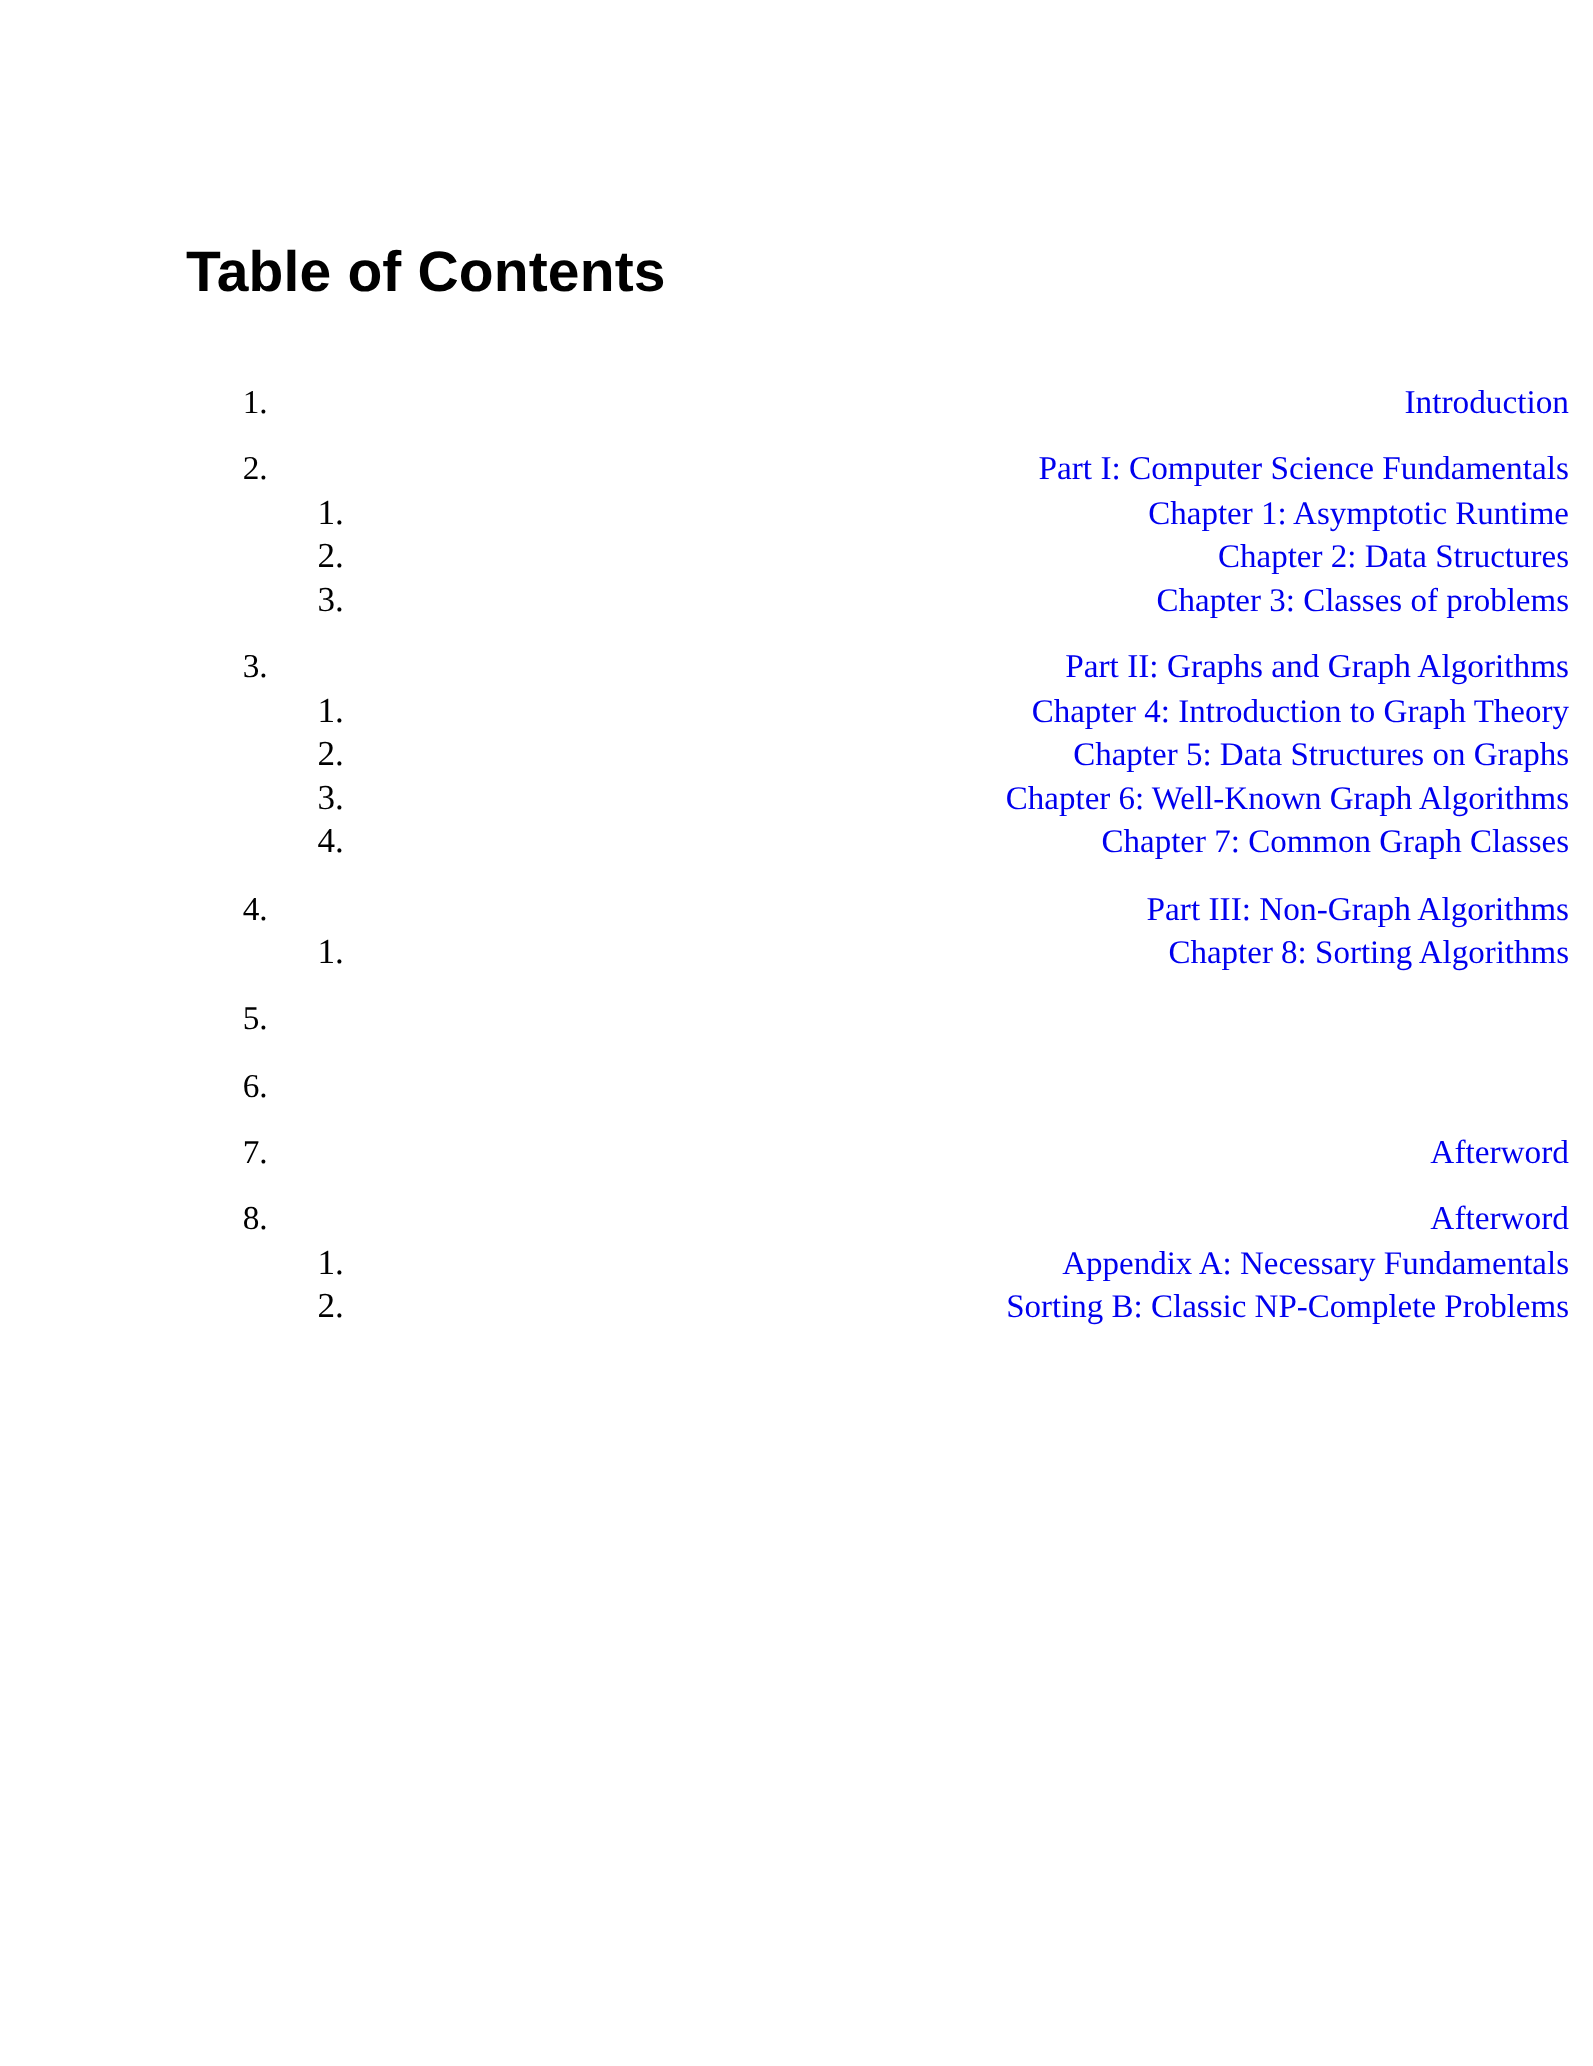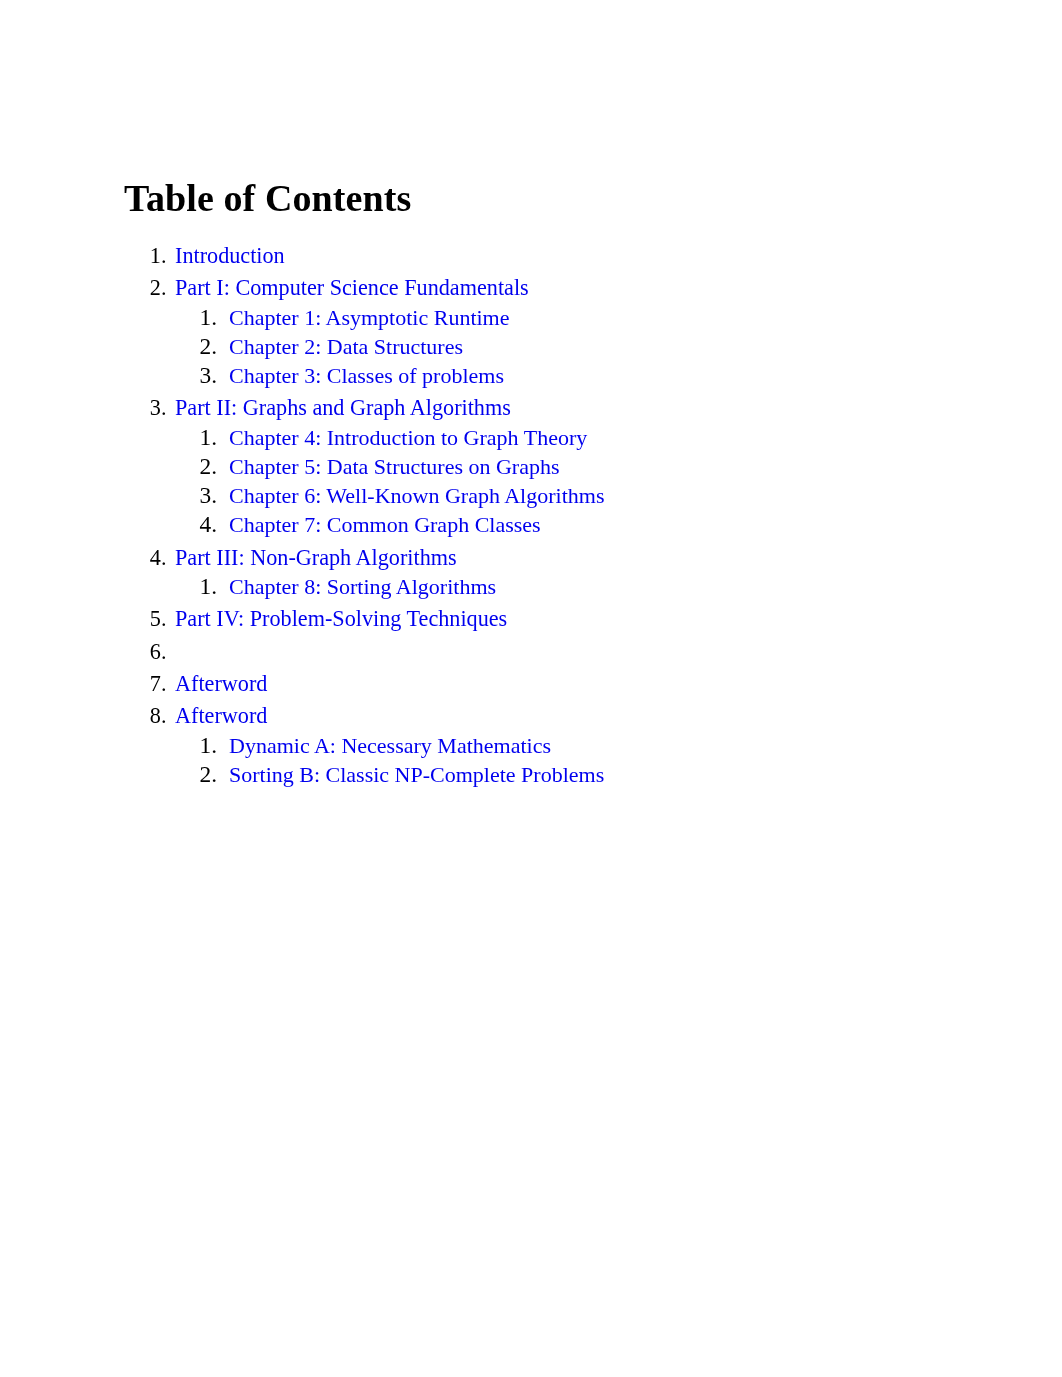--- a/index.html
+++ b/index.html
@@ -19,22 +19,22 @@
 
   .page {
     position: absolute;
     inset: 0;
     background: #ffffff;
   }
 
   .doc-title {
     position: absolute;
     left: 124px;
-    top: 154px;
-    font-family: Liberation Serif, serif;
+    top: 138px;
+    font-family: Liberation Sans, sans-serif;
     font-size: 38px;
     font-weight: bold;
     color: #000000;
     letter-spacing: 0.1px;
     line-height: 1.05;
     white-space: nowrap;
   }
 
   .toc {
     position: absolute;
@@ -46,22 +46,23 @@
   ol.level1 {
     list-style: decimal;
     margin: 0;
     padding: 0 0 0 168px;
     font-size: 22.2px;
     color: #000000;
     line-height: 28.4px;
   }
 
   ol.level1 > li {
-    margin: 4px;
+    margin: 16px;
     padding: 0;
+    text-align: right;
   }
 
   ol.level1 > li::marker {
     color: #000000;
     font-size: 22.2px;
   }
 
   ol.level2 {
     list-style: decimal;
     margin: 0;
@@ -110,23 +111,23 @@
           </ol></li>
         <li><a class="toc-link">Part II: Graphs and Graph Algorithms</a><ol class="level2">
             <li><a class="toc-link">Chapter 4: Introduction to Graph Theory</a></li>
             <li><a class="toc-link">Chapter 5: Data Structures on Graphs</a></li>
             <li><a class="toc-link">Chapter 6: Well-Known Graph Algorithms</a></li>
             <li><a class="toc-link">Chapter 7: Common Graph Classes</a></li>
           </ol></li>
         <li><a class="toc-link">Part III: Non-Graph Algorithms</a><ol class="level2">
             <li><a class="toc-link">Chapter 8: Sorting Algorithms</a></li>
           </ol></li>
-        <li><a class="toc-link">Part IV: Problem-Solving Techniques</a></li>
+        <li></li>
         <li></li>
         <li><a class="toc-link">Afterword</a></li>
         <li><a class="toc-link">Afterword</a><ol class="level2">
-            <li><a class="toc-link">Dynamic A: Necessary Mathematics</a></li>
+            <li><a class="toc-link">Appendix A: Necessary Fundamentals</a></li>
             <li><a class="toc-link">Sorting B: Classic NP-Complete Problems</a></li>
           </ol></li>
       </ol>
   </nav>
 
 </div>
 
 </body></html>

